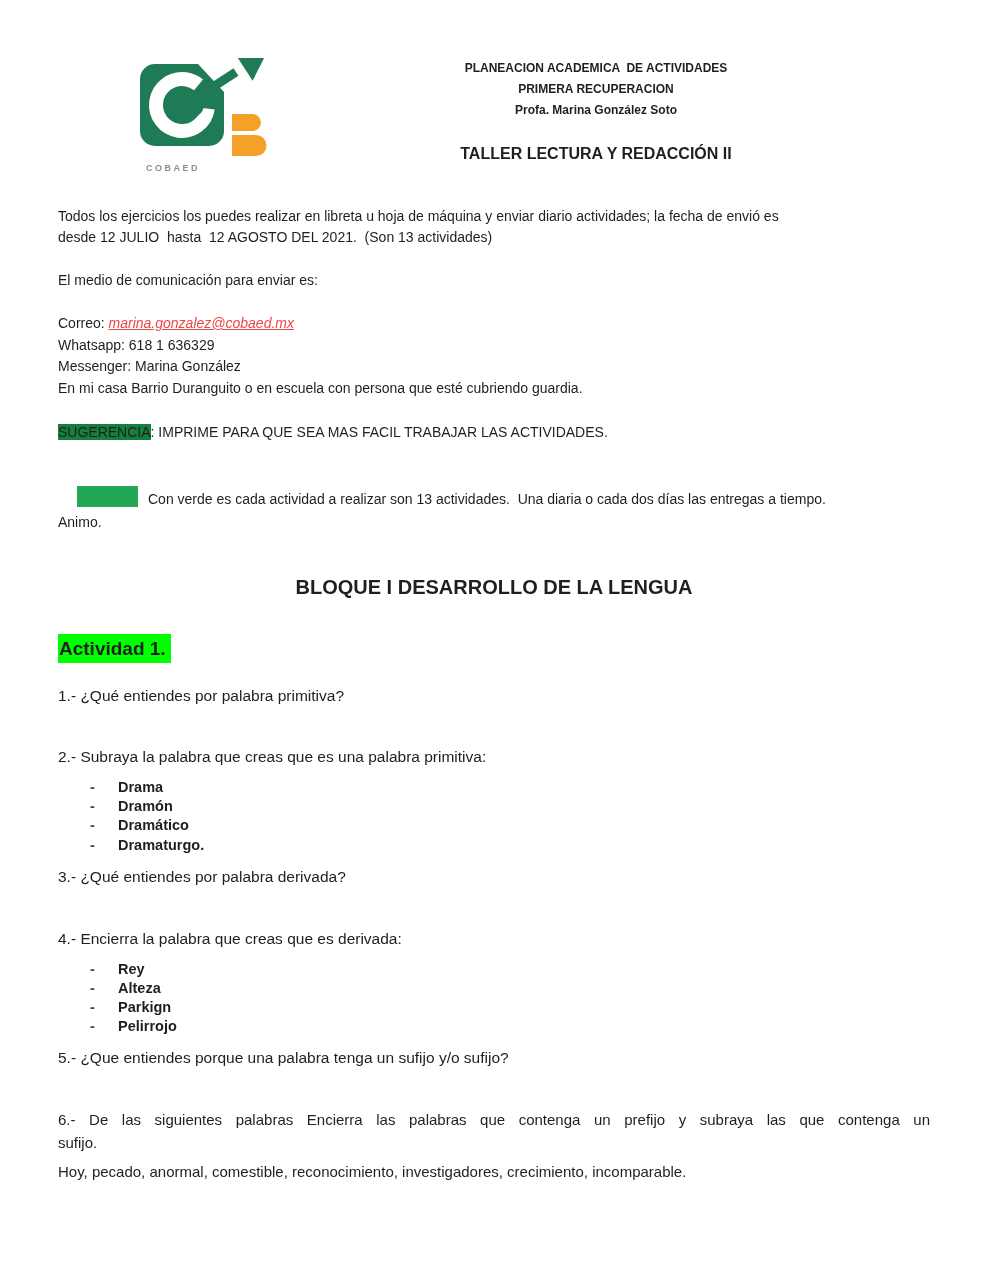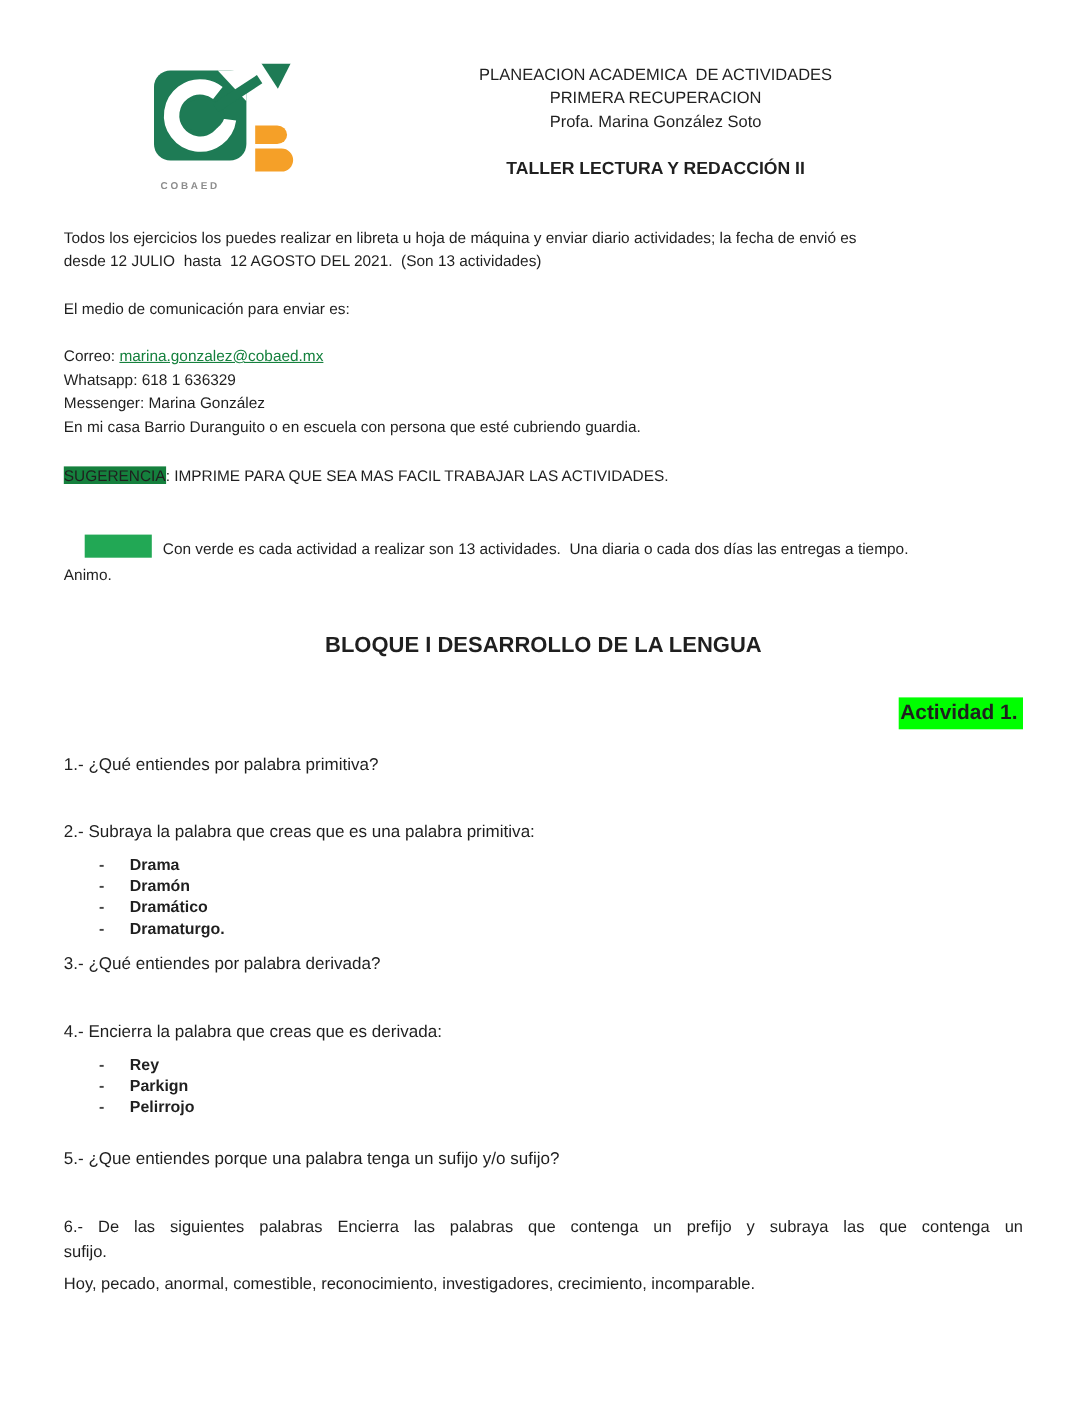--- a/index.html
+++ b/index.html
@@ -14,59 +14,59 @@
   }
 
   
   .header { display: flex; align-items: flex-start; height: 172px; padding: 58px 60px 0 58px; }
   .logo-block { width: 135px; margin-left: 47px; flex: 0 0 auto; padding-left: 35px; }
   .logo-caption {
     font-size: 9px; font-weight: bold; color: #8d8d8d;
     letter-spacing: 2.5px; margin-top: 1px; margin-left: 6px;
   }
   .header-text { flex: 1 1 auto; text-align: center; padding-left: 22px; }
-  .header-line { font-size: 15px; font-weight: normal; line-height: 21px; white-space: pre; }
+  .header-line { font-size: 12px; font-weight: bold; line-height: 21px; white-space: pre; }
   .course-line { font-size: 16px; font-weight: bold; line-height: 21px; margin-top: 22px; white-space: pre; }
 
   
   .content { padding: 0 60px 0 58px; }
   .bodyline { font-size: 14px; line-height: 21px; white-space: pre; }
   .intro { margin-top: 34px; }
   .medio { margin-top: 22px; }
   .contact { margin-top: 22px; }
   .contact .bodyline { line-height: 21.5px; }
-  .email-link { color: #15803d; text-decoration: underline; cursor: pointer; }
+  .email-link { color: #ef4444; text-decoration: underline; cursor: pointer; font-style: italic; }
   .sugerencia { margin-top: 23px; font-size: 14px; line-height: 21px; white-space: pre; }
   .hl-yellow { background: #15803d; }
 
   .green-note { margin-top: 43px; font-size: 14px; line-height: 23px; }
   .green-note .noteline { white-space: pre; }
   .swatch {
     display: inline-block; width: 61px; height: 21px;
     background: #22A855; margin-left: 19px; margin-right: 10px;
     vertical-align: text-bottom;
   }
 
   .bloque-title {
     margin-top: 40px; text-align: center;
     font-size: 20px; font-weight: bold; line-height: 26px; white-space: pre;
   }
-  .actividad { margin-top: 34px; text-align: right; }
+  .actividad { margin-top: 34px; }
   .hl-green {
     display: inline-block; background: #00FF00;
     font-size: 19px; font-weight: bold; line-height: 23px;
     padding: 3px 5px 3px 1px;
   }
 
   .question { font-size: 15.5px; line-height: 21px; white-space: pre; }
   .q1 { margin-top: 22px; }
   .q2 { margin-top: 40px; }
   .q3 { margin-top: 11px; }
   .q4 { margin-top: 41px; }
-  .q5 { margin-top: 26px; }
+  .q5 { margin-top: 10px; }
 
   ul.opts { margin-top: 11px; list-style: none; }
   ul.opts li {
     position: relative; padding-left: 60px;
     font-size: 14.5px; line-height: 19.2px; font-weight: bold;
   }
   ul.opts li::before { content: "-"; position: absolute; left: 32px; top: 0; color: #444; }
 
   .q6-block { margin-top: 40px; }
   .q6-line1 {
@@ -149,20 +149,21 @@
       <li>Dramón</li>
       <li>Dramático</li>
       <li>Dramaturgo.</li>
     </ul>
 
     <div class="question q3">3.- ¿Qué entiendes por palabra derivada?</div>
 
     <div class="question q4">4.- Encierra la palabra que creas que es derivada:</div>
     <ul class="opts">
       <li>Rey</li>
+      <li>Alteza</li>
       <li>Parkign</li>
       <li>Pelirrojo</li>
     </ul>
 
     <div class="question q5">5.- ¿Que entiendes porque una palabra tenga un sufijo y/o sufijo?</div>
 
     <div class="q6-block">
       <div class="q6-line1">6.- De las siguientes palabras Encierra las palabras que contenga un prefijo y subraya las que contenga un</div>
       <div class="q6-line2">sufijo.</div>
     </div>

